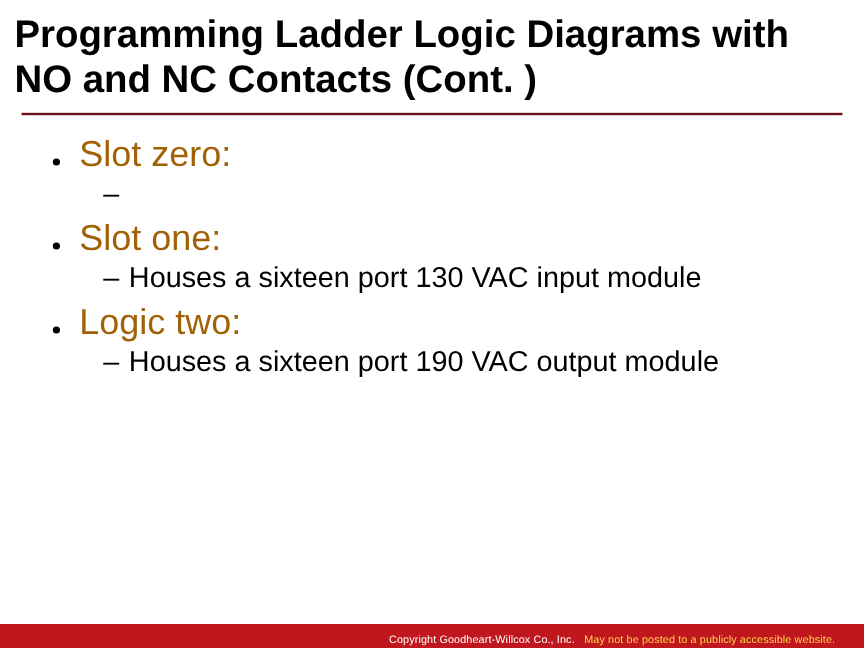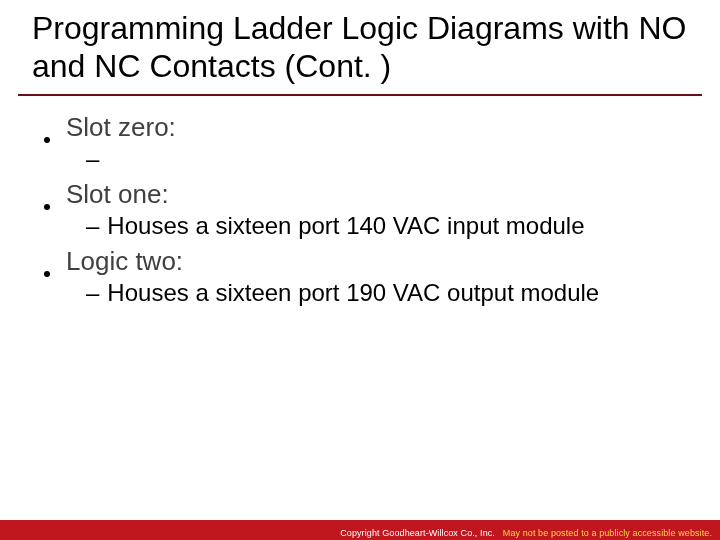--- a/index.html
+++ b/index.html
@@ -1,26 +1,26 @@
 <!DOCTYPE html>
 <html><head>
 <meta charset="utf-8">
 <style>
   * { margin: 0; padding: 0; box-sizing: border-box; }
   html, body { width: 720px; height: 540px; background: #fff; font-family: Arial, Helvetica, sans-serif; overflow: hidden; }
   .slide { position: relative; width: 720px; height: 540px; }
-  .title { font-size: 32px; font-weight: 400; color: #000; padding: 10px 18px 2px 32px; line-height: 1.18; }
+  .title { font-size: 32px; font-weight: 700; color: #000; padding: 10px 18px 2px 12px; line-height: 1.18; }
   .rule { height: 2px; background: #6b0f1a; margin: 6px 18px 0 18px; }
   .content { padding: 14px 20px 0 20px; }
-  .b1 { font-size: 26px; color: #404040; display: flex; align-items: flex-end; margin: 2px 0 2px 24px; }
+  .b1 { font-size: 30px; color: #a16207; display: flex; align-items: center; margin: 2px 0 2px 24px; }
   .b1 .dot { width: 6px; height: 6px; border-radius: 50%; background: #000; margin: 13px 16px 0 0; flex: 0 0 auto; }
   .b2 { font-size: 24px; color: #000; display: flex; align-items: flex-start; margin: 2px 0 6px 66px; }
   .b2 .dash { margin: 0 8px 0 0; }
   .footer-bar { position: absolute; left: 0; bottom: 0; width: 100%; height: 20px; background: #c0161d; }
-  .footer-text { position: absolute; right: 8px; bottom: 2px; color: #fff; font-size: 9px; letter-spacing: 0.1px; margin-top: 48px; }
+  .footer-text { position: absolute; right: 24px; bottom: 2px; color: #fff; font-size: 9px; letter-spacing: 0.1px; margin-top: 48px; }
   .footer-text .warn { color: #ffd54a; }
 </style>
 </head>
 <body>
 
 <div class="slide">
   <h1 class="title">Programming Ladder Logic Diagrams with NO and NC Contacts (Cont. )</h1>
   <div class="rule"></div>
 
   <div class="content">
@@ -30,21 +30,21 @@
     </div>
     <div class="b2">
       <span class="dash">–</span>
     </div>
     <div class="b1">
       <span class="dot"></span>
       <span>Slot one:</span>
     </div>
     <div class="b2">
       <span class="dash">–</span>
-      <span>Houses a sixteen port 140 VAC input module</span>
+      <span>Houses a sixteen port 130 VAC input module</span>
     </div>
     <div class="b1">
       <span class="dot"></span>
       <span>Logic two:</span>
     </div>
     <div class="b2">
       <span class="dash">–</span>
       <span>Houses a sixteen port 190 VAC output module</span>
     </div>
   </div>

